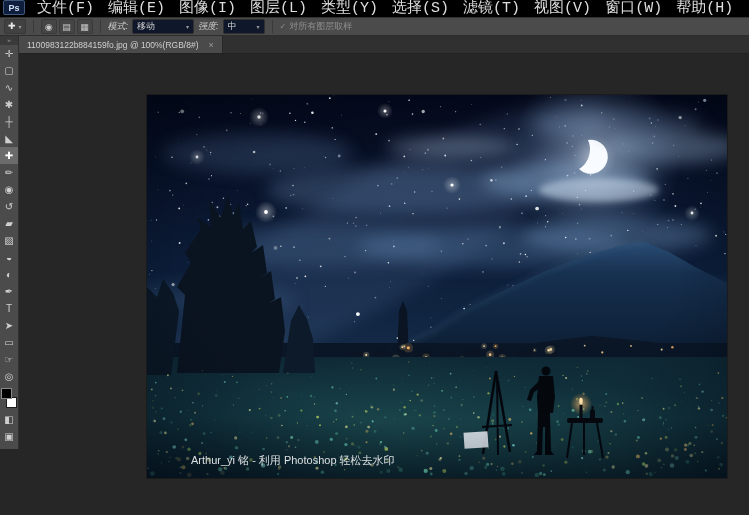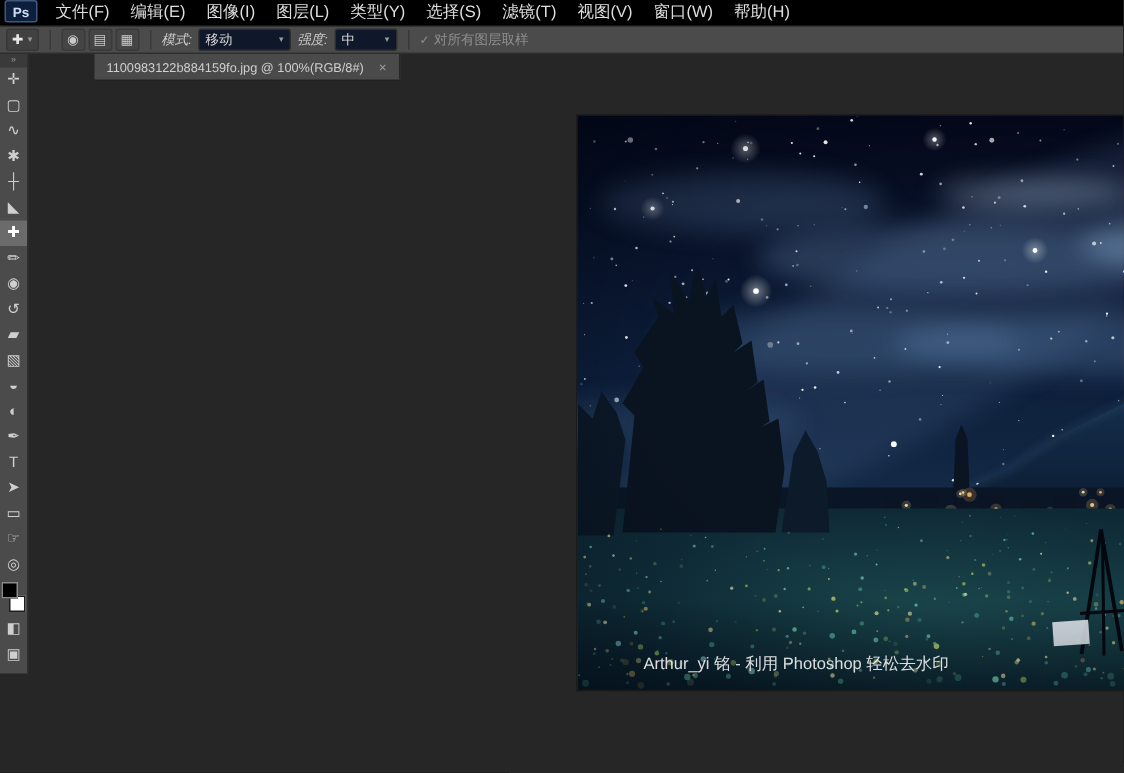--- a/index.html
+++ b/index.html
@@ -3,21 +3,21 @@
 <meta charset="utf-8">
 <style>
   html,body{margin:0;padding:0;background:#1a1a1a;}
   body{font-family:"Liberation Sans","DejaVu Sans",sans-serif;}
   .app{position:relative;width:749px;height:515px;background:#262626;overflow:hidden;user-select:none;}
 
   
   .menubar{height:17px;background:#000000;border-bottom:1px solid #323232;display:flex;align-items:flex-start;padding-left:3px;}
   .ps-logo{width:20px;height:13px;background:#0d1f3c;border:1px solid #3f587c;color:#cfe0f5;font-size:9px;font-weight:bold;display:flex;align-items:center;justify-content:center;margin-right:5px;border-radius:2px;}
   .menu-items{display:flex;}
-  .menu-item{color:#dedede;font-size:11px;padding:0 7px;line-height:17px;cursor:default;}
+  .menu-item{color:#dedede;font-size:15px;padding:0 7px;line-height:17px;cursor:default;font-family:Liberation Mono, monospace;}
 
   
   .optionsbar{height:17px;background:#4b4b4b;border-bottom:1px solid #2e2e2e;display:flex;align-items:center;font-size:9px;color:#d0d0d0;padding-left:4px;gap:4px;}
   .tool-preset{display:flex;align-items:center;gap:3px;background:#414141;border:1px solid #383838;border-radius:2px;height:13px;padding:0 3px;}
   .tp-glyph{font-size:9px;color:#e8e8e8;line-height:13px;}
   .caret{font-size:6px;color:#9a9a9a;}
   .sep{width:1px;height:13px;background:#3a3a3a;margin:0 3px;}
   .opt-icons{display:flex;gap:2px;}
   .opt-icon{width:14px;height:13px;display:flex;align-items:center;justify-content:center;color:#c9c9c9;font-size:9px;background:#454545;border:1px solid #3a3a3a;border-radius:2px;}
   .opt-label{color:#cdcdcd;font-style:italic;}
@@ -30,26 +30,26 @@
   .workspace{display:flex;height:479px;}
   .toolbar{flex:0 0 19px;width:19px;background:#262626;}
   .toolbar-inner{width:18px;background:#4b4b4b;border-right:1px solid #2f2f2f;display:flex;flex-direction:column;align-items:center;padding-bottom:4px;}
   .toolbar-head{width:18px;height:9px;background:#3a3a3a;color:#9a9a9a;font-size:6px;line-height:9px;text-align:center;}
   .tool{width:18px;height:17px;color:#cfcfcf;font-size:10px;line-height:17px;text-align:center;cursor:pointer;}
   .tool.active{background:#6b6b6b;color:#ffffff;}
   .swatches{position:relative;width:18px;height:22px;margin:2px 0;}
   .swatch-bg{position:absolute;right:1px;bottom:1px;width:9px;height:9px;background:#ffffff;border:1px solid #1d1d1d;}
   .swatch-fg{position:absolute;left:1px;top:1px;width:9px;height:9px;background:#000000;border:1px solid #8a8a8a;}
 
-  .right-col{flex:1;display:flex;flex-direction:row;background:#262626;min-width:0;padding-left:44px;}
+  .right-col{flex:1;display:flex;flex-direction:column;background:#262626;min-width:0;}
   .tabbar{height:17px;background:#303030;border-bottom:1px solid #222222;display:flex;align-items:stretch;}
   .tab{background:#4a4a4a;display:flex;align-items:center;padding:0 8px;font-size:8.5px;color:#cfcfcf;border-right:1px solid #282828;white-space:nowrap;}
   .tab-close{margin-left:10px;color:#9b9b9b;font-size:9px;cursor:pointer;}
   .pasteboard{position:relative;flex:1;background:#262626;}
-  .canvas-wrap{position:absolute;left:118px;top:41px;width:580px;height:383px;box-shadow:0 0 0 1px #1b1b1b;}
+  .canvas-wrap{position:absolute;left:128px;top:41px;width:580px;height:383px;box-shadow:0 0 0 1px #1b1b1b;}
   .canvas-wrap svg{display:block;}
 </style>
 </head>
 <body>
 
 <div class="app">
 
   <div class="menubar">
     <div class="ps-logo">Ps</div>
     <div class="menu-items">

